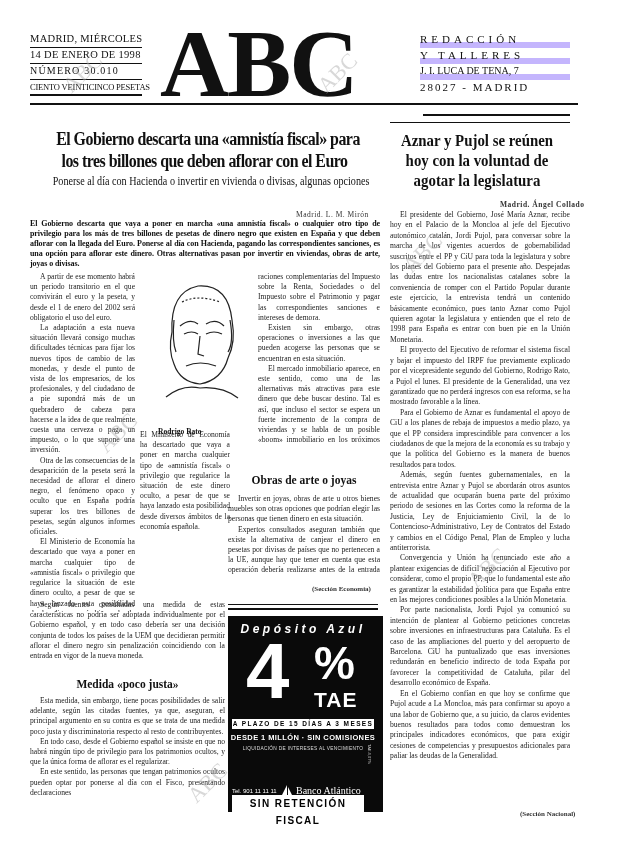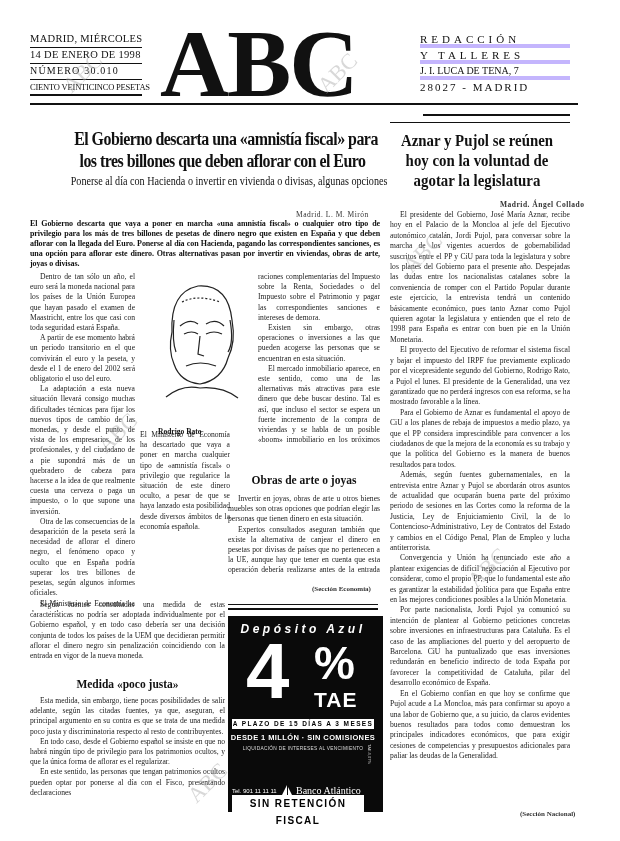--- a/index.html
+++ b/index.html
@@ -6,28 +6,28 @@
   html, body { width: 620px; height: 841px; background: #ffffff; overflow: hidden; }
   body { position: relative; font-family: "Liberation Serif", "DejaVu Serif", serif; color: #111; }
 
   
   .mast-left { position: absolute; left: 30px; top: 32px; width: 112px; }
   .mast-left div { font-size: 10.5px; line-height: 14px; height: 16px; border-bottom: 1px solid #111; white-space: nowrap; letter-spacing: 0.3px; }
   .mast-left .num { font-size: 10px; letter-spacing: 1.2px; }
   .mast-left .price { font-size: 8.5px; border-bottom: 2px solid #111; letter-spacing: -0.2px; }
   .logo { position: absolute; left: 160px; top: 22px; font-family: "Liberation Serif", serif; font-size: 96px; line-height: 84px; font-weight: bold; letter-spacing: -2px; }
   .mast-right { position: absolute; left: 420px; top: 32px; width: 150px; }
-  .mast-right div { font-size: 11px; line-height: 14px; height: 16px; border-bottom: 4px solid #c4b5fd; white-space: nowrap; letter-spacing: 4px; }
+  .mast-right div { font-size: 11px; line-height: 14px; height: 16px; border-bottom: 6px solid #c4b5fd; white-space: nowrap; letter-spacing: 4px; }
   .mast-right .addr { letter-spacing: 0; font-size: 10px; }
   .mast-right .city { letter-spacing: 2px; border-bottom: none; }
 
   .rule-top { position: absolute; left: 30px; top: 103px; width: 548px; border-top: 2px solid #111; }
 
   
-  .main-head { position: absolute; left: 50px; top: 128px; width: 345px; text-align: center; font-family: "Liberation Sans Narrow", "Liberation Sans", sans-serif; }
+  .main-head { position: absolute; left: 32px; top: 128px; width: 345px; text-align: center; font-family: "Liberation Sans Narrow", "Liberation Sans", sans-serif; }
   .main-head h1 { font-family: "Liberation Serif", serif; font-weight: bold; font-size: 18.5px; line-height: 22px; letter-spacing: -0.6px; transform: scaleX(0.86); transform-origin: center; white-space: nowrap; }
   .main-head .sub { font-family: "Liberation Serif", serif; font-size: 11.5px; line-height: 15px; margin-top: 2px; white-space: nowrap; transform: scaleX(0.88); }
   .byline { position: absolute; font-size: 7.5px; color: #333; letter-spacing: 0.5px; }
   .lead { position: absolute; left: 30px; top: 219px; width: 350px; font-size: 8px; line-height: 10px; font-weight: bold; text-align: justify; letter-spacing: -0.1px; }
 
   .col { position: absolute; font-size: 7.6px; line-height: 10.2px; text-align: justify; color: #222; overflow: hidden; }
   .col p { text-indent: 10px; }
   .col p.noi { text-indent: 0; }
 
   .portrait { position: absolute; left: 142px; top: 272px; width: 112px; height: 130px; }
@@ -81,21 +81,20 @@
 
 <div class="main-head">
   <h1>El Gobierno descarta una «amnistía fiscal» para</h1>
   <h1>los tres billones que deben aflorar con el Euro</h1>
   <div class="sub">Ponerse al día con Hacienda o invertir en vivienda o divisas, algunas opciones</div>
 </div>
 <div class="byline" style="left:296px; top:210px;">Madrid. L. M. Mirón</div>
 <div class="lead">El Gobierno descarta que vaya a poner en marcha «una amnistía fiscal» o cualquier otro tipo de privilegio para los más de tres billones de pesetas de dinero negro que existen en España y que deben aflorar con la llegada del Euro. Ponerse al día con Hacienda, pagando las correspondientes sanciones, es una opción para aflorar este dinero. Otras alternativas pasan por invertir en viviendas, obras de arte, joyas o divisas.</div>
 
 <div class="col" style="left:30px; top:272px; width:105px; height:340px;">
-  <p>Dentro de tan sólo un año, el euro será la moneda nacional para los países de la Unión Europea que hayan pasado el examen de Maastricht, entre los que casi con toda seguridad estará España.</p>
   <p>A partir de ese momento habrá un periodo transitorio en el que convivirán el euro y la peseta, y desde el 1 de enero del 2002 será obligatorio el uso del euro.</p>
   <p>La adaptación a esta nueva situación llevará consigo muchas dificultades técnicas para fijar los nuevos tipos de cambio de las monedas, y desde el punto de vista de los empresarios, de los profesionales, y del ciudadano de a pie supondrá más de un quebradero de cabeza para hacerse a la idea de que realmente cuesta una cerveza o paga un impuesto, o lo que supone una inversión.</p>
   <p>Otra de las consecuencias de la desaparición de la peseta será la necesidad de aflorar el dinero negro, el fenómeno opaco y oculto que en España podría superar los tres billones de pesetas, según algunos informes oficiales.</p>
   <p>El Ministerio de Economía ha descartado que vaya a poner en marcha cualquier tipo de «amnistía fiscal» o privilegio que regularice la situación de este dinero oculto, a pesar de que se haya lanzado esta posibilidad desde diversos ámbitos de la economía española.</p>
 </div>
 <div class="col" style="left:140px; top:430px; width:90px; height:178px;">
   <p class="noi">El Ministerio de Economía ha descartado que vaya a poner en marcha cualquier tipo de «amnistía fiscal» o privilegio que regularice la situación de este dinero oculto, a pesar de que se haya lanzado esta posibilidad desde diversos ámbitos de la economía española.</p>
 </div>
 <div class="col" style="left:30px; top:600px; width:195px; height:68px;">
   <p>Según fuentes consultadas una medida de estas características no podría ser adoptada individualmente por el Gobierno español, y en todo caso debería ser una decisión conjunta de todos los países de la UEM que decidieran permitir aflorar el dinero negro sin penalización coincidiendo con la entrada en vigor de la nueva moneda.</p>

